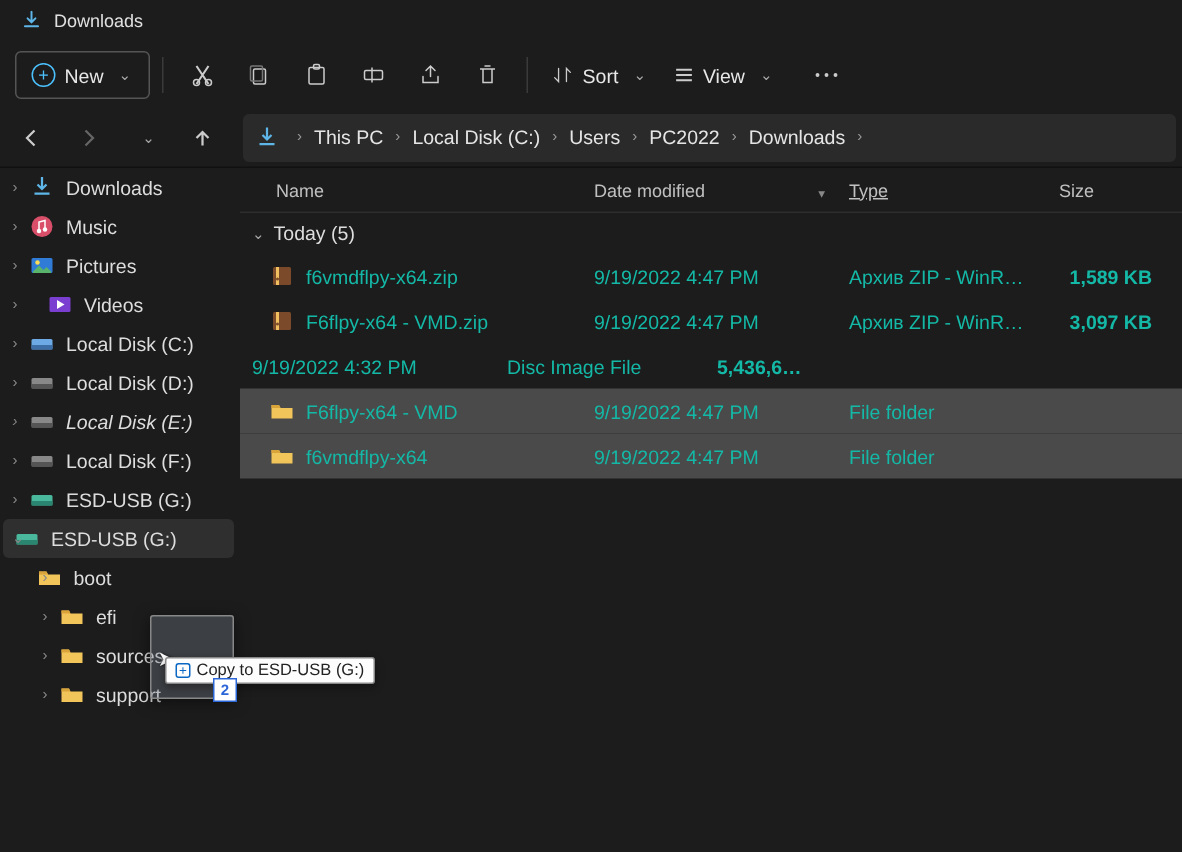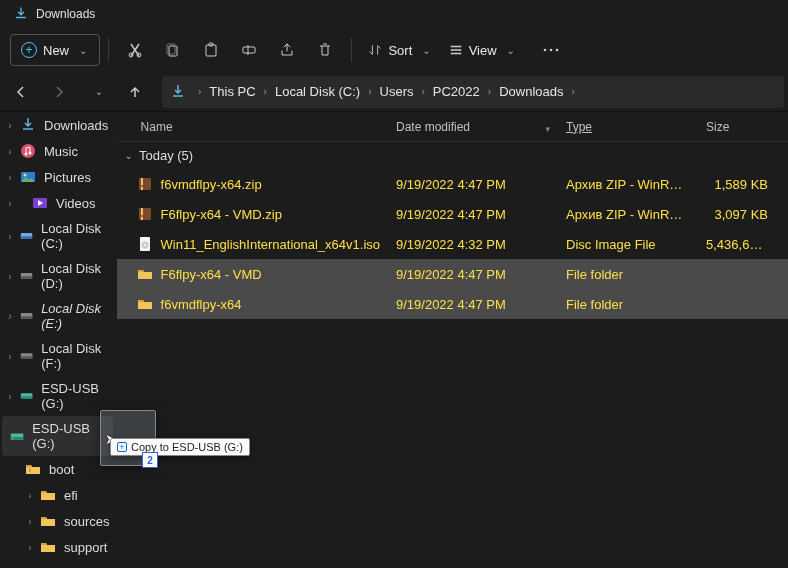--- a/index.html
+++ b/index.html
@@ -88,28 +88,28 @@
   .col.type { width:140px;text-decoration:underline; }
   .col.size { width:90px; text-align:left;}
   .sort-arrow{ font-size:9px; color:#888;}
   .group {
     display:flex; align-items:center; gap:6px;
     padding:6px 0 6px 8px; font-size:13px; color:#ddd;
   }
   .group .chevgroup { font-size:10px; color:#aaa;}
   .row {
     display:flex; align-items:center; height:30px; font-size:13px;
-    color:#fde047;
+    color:#14b8a6;
   }
   .row.sel { background:#4a4a4a;justify-content:space-between; }
   .cell { padding:0 8px; overflow:hidden; white-space:nowrap; text-overflow:ellipsis;}
   .cell.name { flex:1 1 auto; display:flex; align-items:center; gap:8px; padding-left:20px;}
   .cell.date { width:170px;}
   .cell.type { width:140px;}
-  .cell.size { width:90px; text-align:right; padding-right:20px;}
+  .cell.size { width:90px; text-align:right; padding-right:20px;font-weight:bold;}
   .file-icon { width:16px;height:16px; }
   .drag-ghost {
     position:absolute; left:100px; top:410px;
     width:56px; height:56px;
     background:rgba(120,130,140,0.35);
     border:1px solid #888; border-radius:2px;
     box-shadow:0 2px 10px rgba(0,0,0,0.5);
     pointer-events:none;
   }
   .drag-ghost .cursor {
@@ -438,30 +438,20 @@
                 <circle cx="5" cy="10" r="1" fill="#7a4a2a"></circle>
               </svg>
             </span>
             <span>F6flpy-x64 - VMD.zip</span>
           </div>
           <div class="cell date">9/19/2022 4:47 PM</div>
           <div class="cell type">Архив ZIP - WinR…</div>
           <div class="cell size">3,097 KB</div>
         </div>
         <div class="row">
-          <div class="cell name">
-            <span class="file-icon">
-              <svg viewBox="0 0 16 16">
-                <rect x="3" y="1" width="10" height="14" rx="1" fill="#f4f4f4"></rect>
-                <circle cx="8" cy="9" r="3.5" fill="#ccc"></circle>
-                <circle cx="8" cy="9" r="1" fill="#fff"></circle>
-              </svg>
-            </span>
-            <span>Win11_EnglishInternational_x64v1.iso</span>
-          </div>
           <div class="cell date">9/19/2022 4:32 PM</div>
           <div class="cell type">Disc Image File</div>
           <div class="cell size">5,436,638 …</div>
         </div>
         <div class="row sel">
           <div class="cell name">
             <span class="file-icon">
               <svg viewBox="0 0 16 16">
                 <path d="M1 4h5l1 2h8v7H1z" fill="#f2c55a"></path>
                 <path d="M1 4h5l1 2H1z" fill="#d9a43a"></path>

